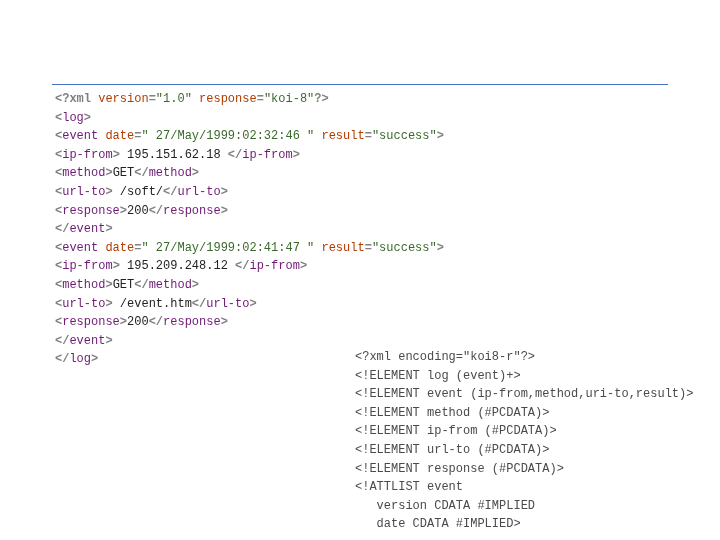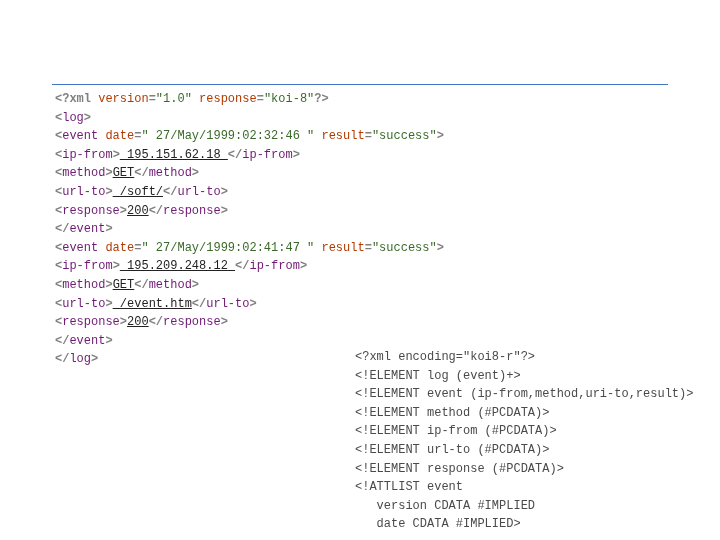--- a/index.html
+++ b/index.html
@@ -51,21 +51,21 @@
     left: 355px;
     width: 340px;
     white-space: pre;
     color: #4a4a4a;
     line-height: 1.55;
   }
   .tag-punct { color: #808080; font-weight: bold; }
   .tag-name  { color: #701a75; }
   .attr-name { color: #b33b00; }
   .attr-val  { color: #3a6a2a; }
-  .text-node { color: #222222; text-decoration: underline; }
+  .text-node { color: #222222; }
 </style>
 </head>
 <body>
 
 <div class="slide">
 
   <div class="title-rule"></div>
 
   <div class="code-left"><span class="tag-punct">&lt;?xml </span><span class="attr-name">version</span><span class="tag-punct">=</span><span class="attr-val">"1.0"</span> <span class="attr-name">response</span><span class="tag-punct">=</span><span class="attr-val">"koi-8"</span><span class="tag-punct">?&gt;</span>
 <span class="tag-punct">&lt;</span><span class="tag-name">log</span><span class="tag-punct">&gt;</span>

